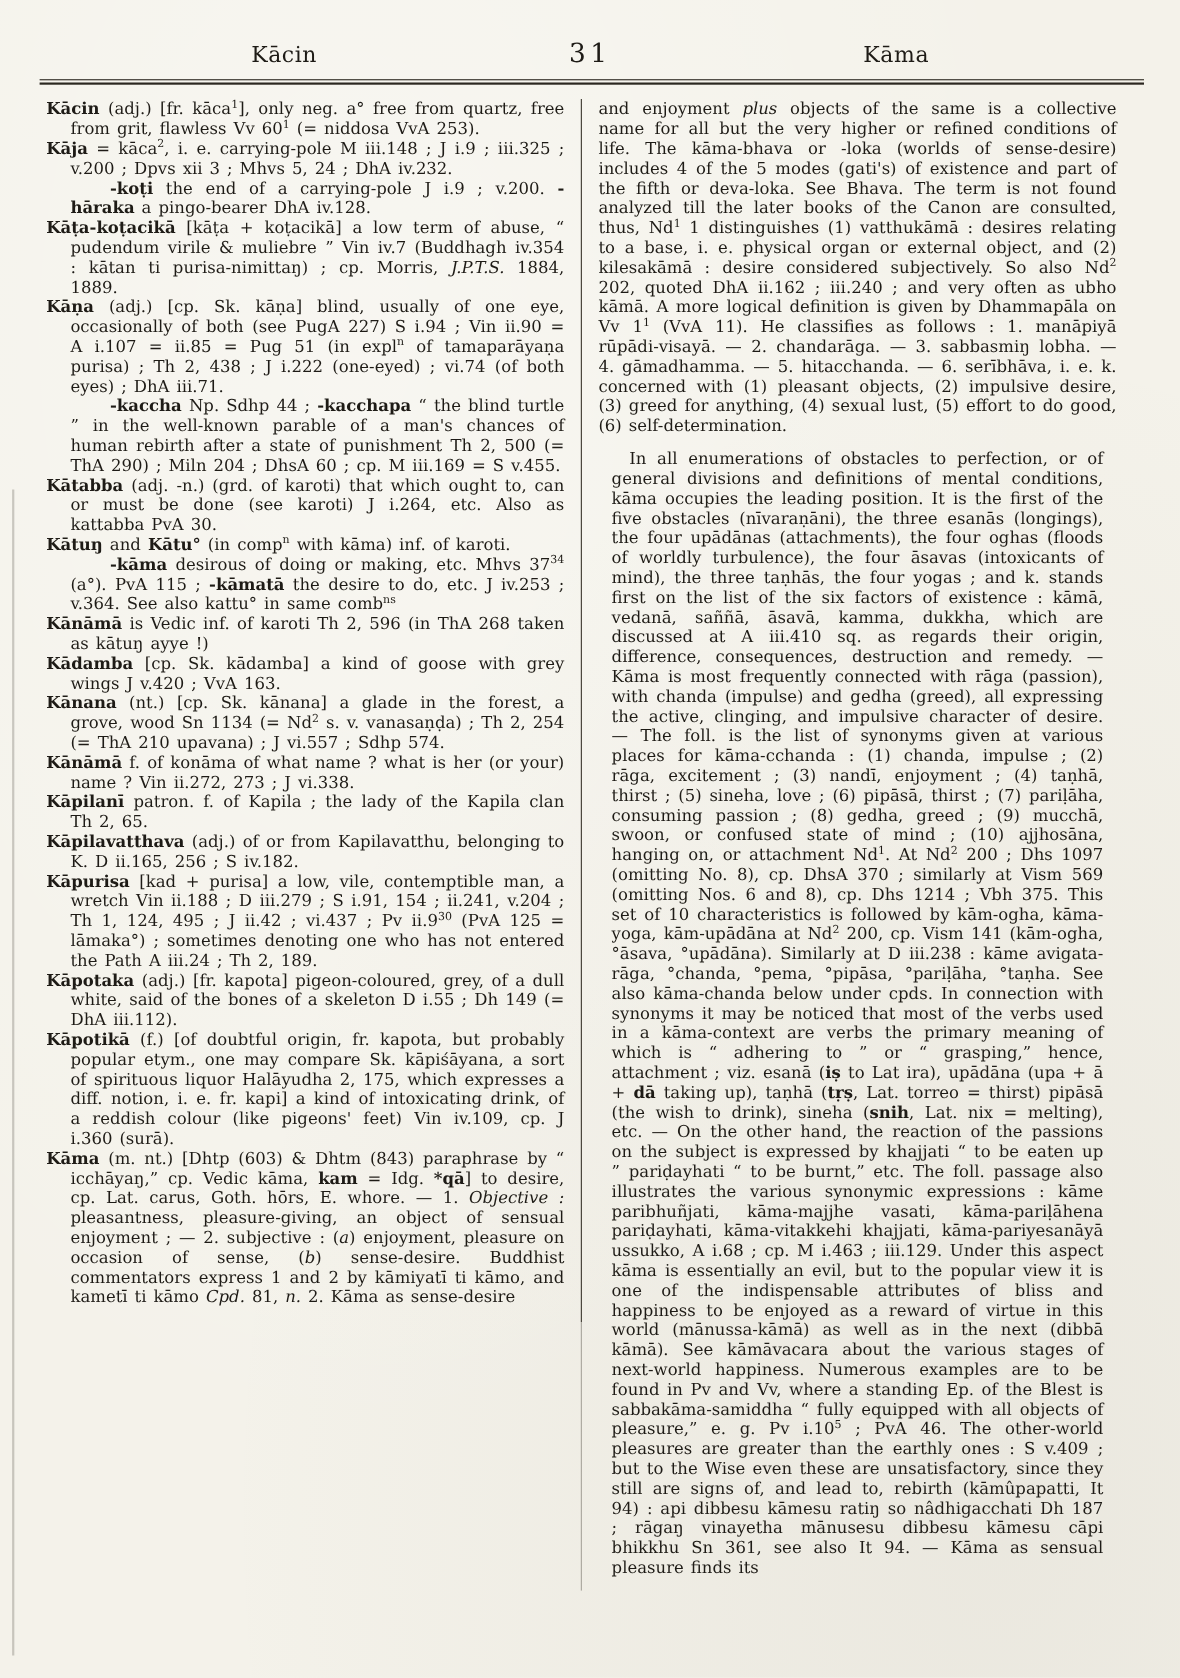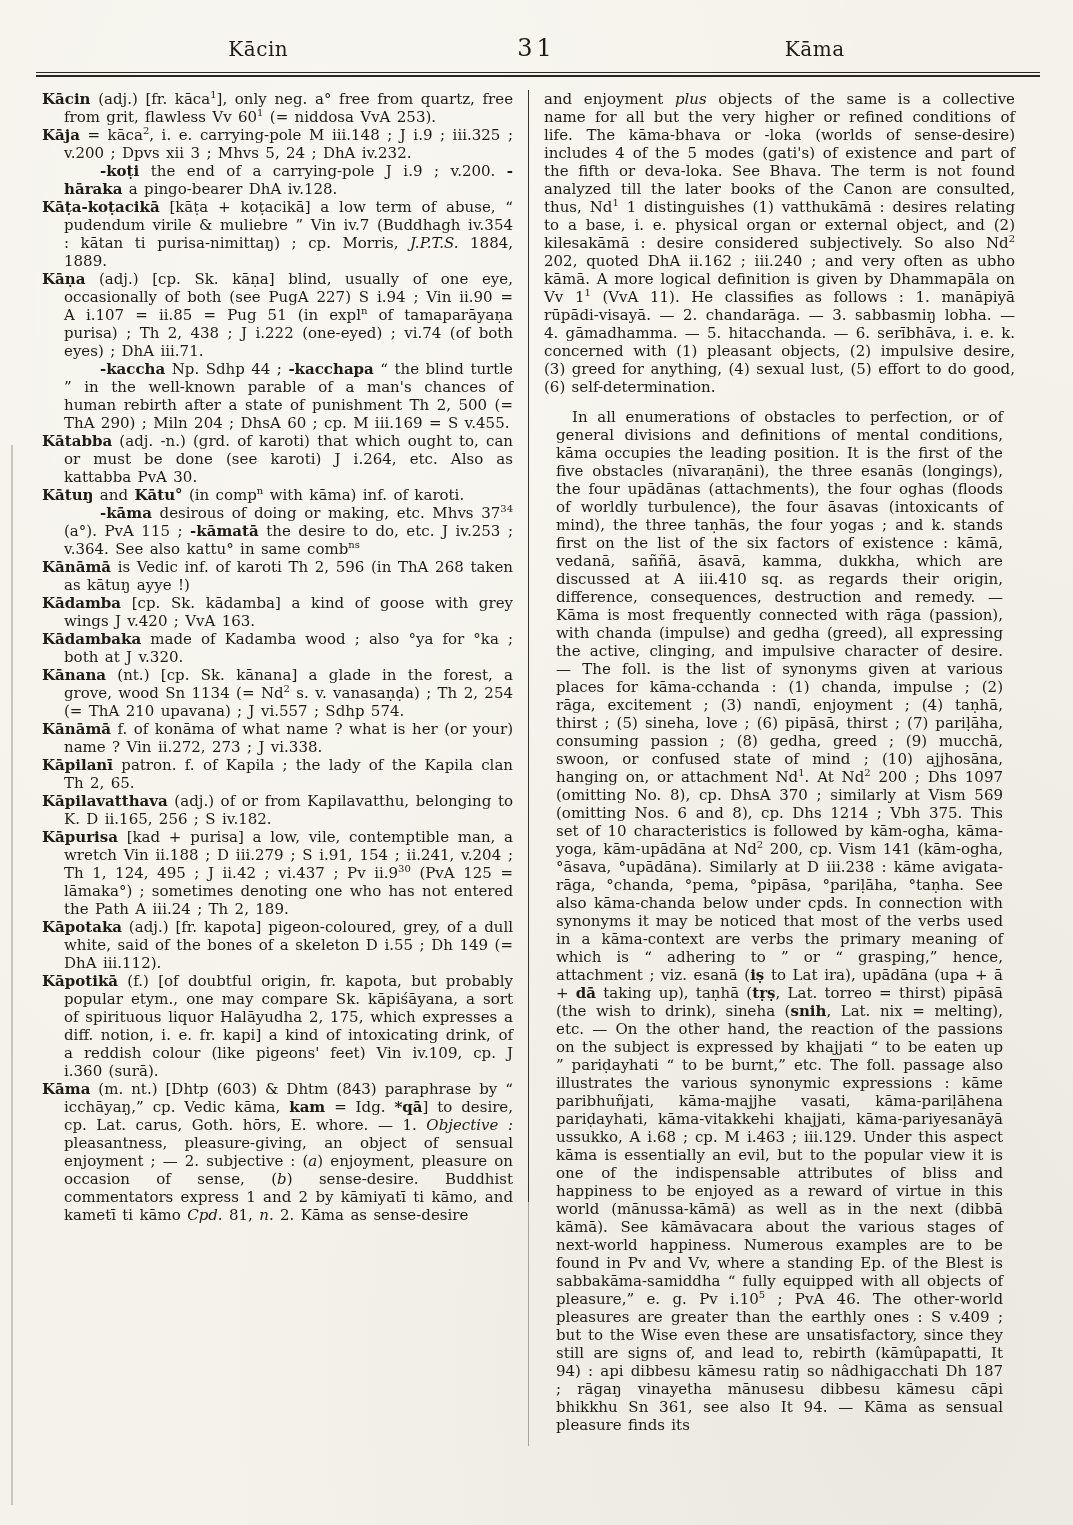--- a/index.html
+++ b/index.html
@@ -85,21 +85,20 @@
         <div class="para entry"><span class="bold">Kāja</span><span> = kāca</span><sup>2</sup><span>, i. e. carrying-pole M iii.148 ; J i.9 ; iii.325 ; v.200 ; Dpvs xii 3 ; Mhvs 5, 24 ; DhA iv.232.</span></div>
         <div class="para sub"><span class="bold">-koṭi</span><span> the end of a carrying-pole J i.9 ; v.200.  </span><span class="bold">-hāraka</span><span> a pingo-bearer DhA iv.128.</span></div>
         <div class="para entry"><span class="bold">Kāṭa-koṭacikā</span><span> [kāṭa + koṭacikā] a low term of abuse, “ pudendum virile &amp; muliebre ” Vin iv.7 (Buddhagh iv.354 : kātan ti purisa-nimittaŋ) ; cp. Morris, </span><span class="ital">J.P.T.S.</span><span> 1884, 1889.</span></div>
         <div class="para entry"><span class="bold">Kāṇa</span><span> (adj.) [cp. Sk. kāṇa] blind, usually of one eye, occasionally of both (see PugA 227) S i.94 ; Vin ii.90 = A i.107 = ii.85 = Pug 51 (in expl</span><sup>n</sup><span> of tamaparāyaṇa purisa) ; Th 2, 438 ; J i.222 (one-eyed) ; vi.74 (of both eyes) ; DhA iii.71.</span></div>
         <div class="para sub"><span class="bold">-kaccha</span><span> Np. Sdhp 44 ; </span><span class="bold">-kacchapa</span><span> “ the blind turtle ” in the well-known parable of a man's chances of human rebirth after a state of punishment Th 2, 500 (= ThA 290) ; Miln 204 ; DhsA 60 ; cp. M iii.169 = S v.455.</span></div>
         <div class="para entry"><span class="bold">Kātabba</span><span> (adj. -n.) (grd. of karoti) that which ought to, can or must be done (see karoti) J i.264, etc.  Also as kattabba PvA 30.</span></div>
         <div class="para entry"><span class="bold">Kātuŋ</span><span> and </span><span class="bold">Kātu°</span><span> (in comp</span><sup>n</sup><span> with kāma) inf. of karoti.</span></div>
         <div class="para sub"><span class="bold">-kāma</span><span> desirous of doing or making, etc. Mhvs 37</span><sup>34</sup><span> (a°). PvA 115 ; </span><span class="bold">-kāmatā</span><span> the desire to do, etc. J iv.253 ; v.364. See also kattu° in same comb</span><sup>ns</sup></div>
         <div class="para entry"><span class="bold">Kānāmā</span><span> is Vedic inf. of karoti Th 2, 596 (in ThA 268 taken as kātuŋ ayye !)</span></div>
         <div class="para entry"><span class="bold">Kādamba</span><span> [cp. Sk. kādamba] a kind of goose with grey wings J v.420 ; VvA 163.</span></div>
-        <div class="para entry"><span class="bold">Kādambaka</span><span> made of Kadamba wood ; also °ya for °ka ; both at J v.320.</span></div>
         <div class="para entry"><span class="bold">Kānana</span><span> (nt.) [cp. Sk. kānana] a glade in the forest, a grove, wood Sn 1134 (= Nd</span><sup>2</sup><span> s. v. vanasaṇḍa) ; Th 2, 254 (= ThA 210 upavana) ; J vi.557 ; Sdhp 574.</span></div>
         <div class="para entry"><span class="bold">Kānāmā</span><span> f. of konāma of what name ? what is her (or your) name ? Vin ii.272, 273 ; J vi.338.</span></div>
         <div class="para entry"><span class="bold">Kāpilanī</span><span> patron. f. of Kapila ; the lady of the Kapila clan Th 2, 65.</span></div>
         <div class="para entry"><span class="bold">Kāpilavatthava</span><span> (adj.) of or from Kapilavatthu, belonging to K. D ii.165, 256 ; S iv.182.</span></div>
         <div class="para entry"><span class="bold">Kāpurisa</span><span> [kad + purisa] a low, vile, contemptible man, a wretch Vin ii.188 ; D iii.279 ; S i.91, 154 ; ii.241, v.204 ; Th 1, 124, 495 ; J ii.42 ; vi.437 ; Pv ii.9</span><sup>30</sup><span> (PvA 125 = lāmaka°) ; sometimes denoting one who has not entered the Path A iii.24 ; Th 2, 189.</span></div>
         <div class="para entry"><span class="bold">Kāpotaka</span><span> (adj.) [fr. kapota] pigeon-coloured, grey, of a dull white, said of the bones of a skeleton D i.55 ; Dh 149 (= DhA iii.112).</span></div>
         <div class="para entry"><span class="bold">Kāpotikā</span><span> (f.) [of doubtful origin, fr. kapota, but probably popular etym., one may compare Sk. kāpiśāyana, a sort of spirituous liquor Halāyudha 2, 175, which expresses a diff. notion, i. e. fr. kapi] a kind of intoxicating drink, of a reddish colour (like pigeons' feet) Vin iv.109, cp. J i.360 (surā).</span></div>
         <div class="para entry"><span class="bold">Kāma</span><span> (m. nt.) [Dhtp (603) &amp; Dhtm (843) paraphrase by “ icchāyaŋ,” cp. Vedic kāma, </span><span class="bold">kam</span><span> = Idg. </span><span class="bold">*qā</span><span>] to desire, cp. Lat. carus, Goth. hōrs, E. whore. — 1. </span><span class="ital">Objective :</span><span> pleasantness, pleasure-giving, an object of sensual enjoyment ; — 2. subjective : (</span><span class="ital">a</span><span>) enjoyment, pleasure on occasion of sense, (</span><span class="ital">b</span><span>) sense-desire.  Buddhist commentators express 1 and 2 by kāmiyatī ti kāmo, and kametī ti kāmo </span><span class="ital">Cpd.</span><span> 81, </span><span class="ital">n.</span><span> 2.  Kāma as sense-desire</span></div>
       </div>
     <div class="gutter">

